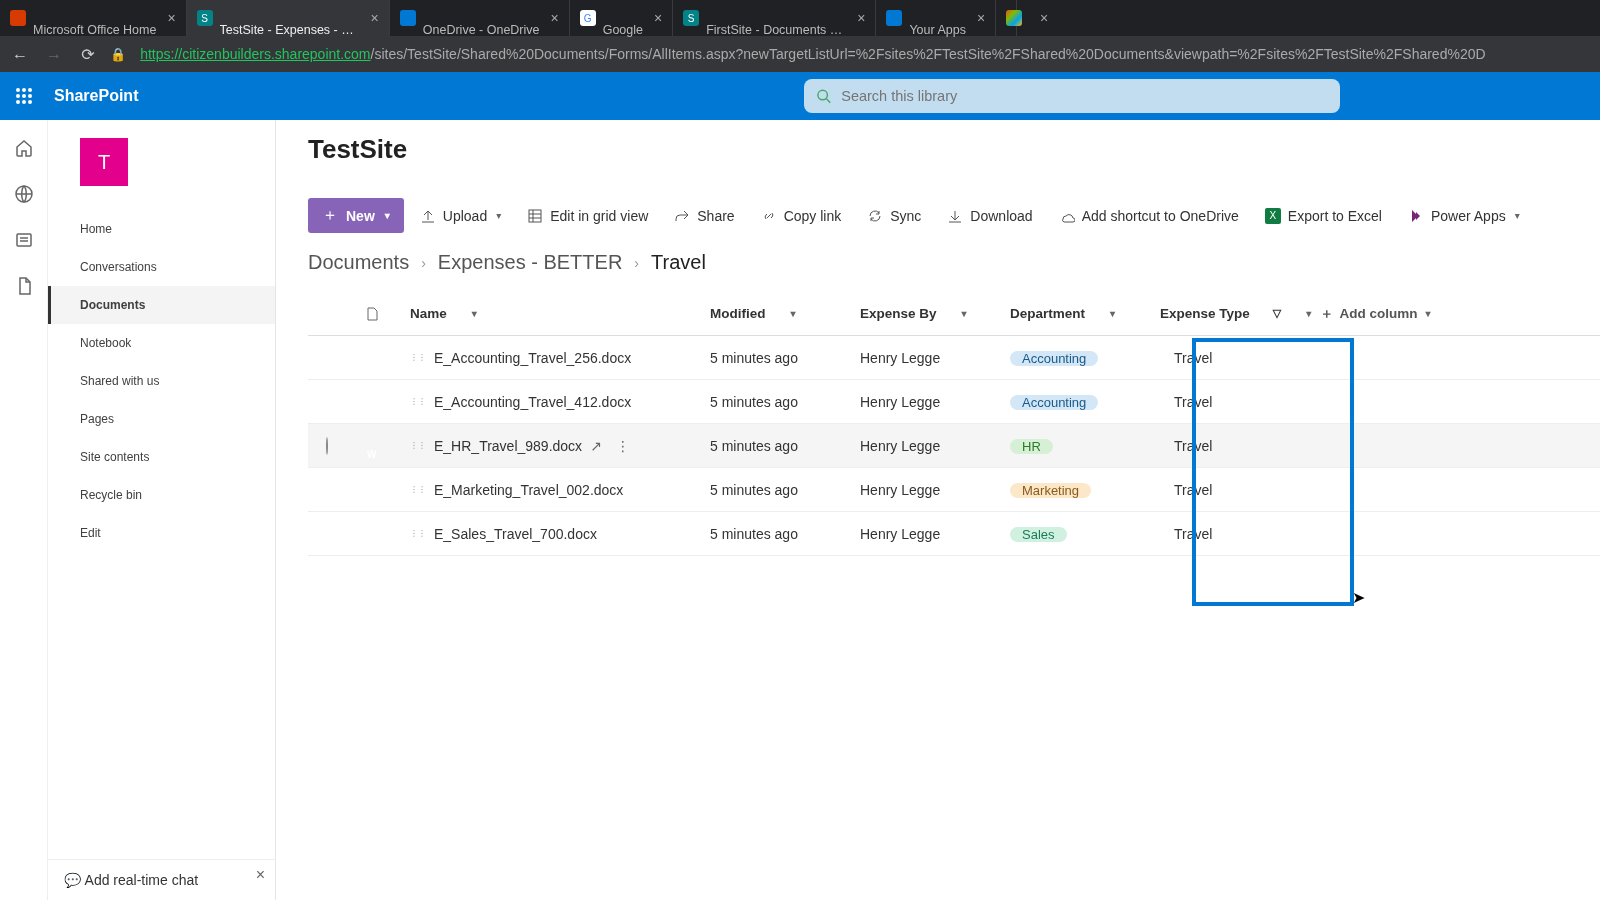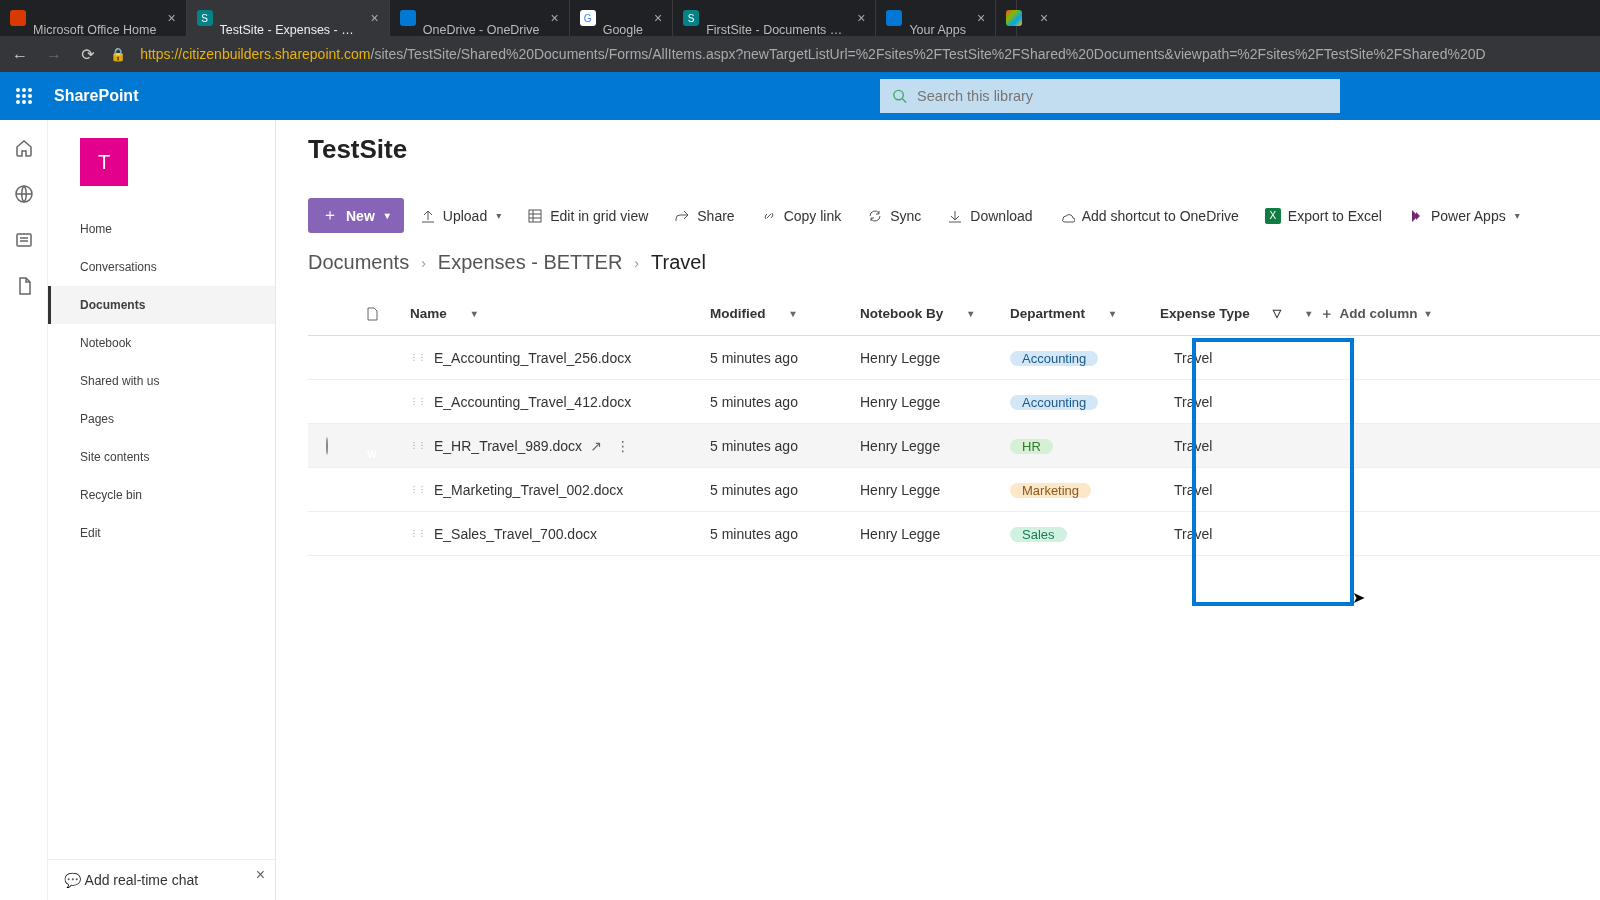--- a/index.html
+++ b/index.html
@@ -11,29 +11,29 @@
 .tab.active { background: #35363a; color: #eee; }
 .tab .favicon { width: 16px; height: 16px; border-radius: 3px; display: flex; align-items: center; justify-content: center; font-size: 10px; color: #fff; flex-shrink: 0; }
 .tab .tab-title { white-space: nowrap; overflow: hidden; text-overflow: ellipsis; max-width: 140px; margin-top: 24px; }
 .tab .tab-close { color: #aaa; font-size: 14px; margin-left: 4px; cursor: pointer; }
 .tab:last-child { flex: 1; justify-content: flex-end; }
 
 .addr-bar { background: #35363a; height: 36px; display: flex; align-items: center; padding: 0 8px; gap: 10px; }
 .addr-bar .nav-btn { color: #ccc; width: 24px; text-align: center; font-size: 16px; cursor: pointer; }
 .addr-bar .lock { color: #ccc; font-size: 13px; margin-right: 4px; }
 .addr-bar .url { color: #aaa; font-size: 14px; white-space: nowrap; overflow: hidden; }
-.addr-bar .url .host { color: #eab308; }
+.addr-bar .url .host { color: #22c55e; text-decoration: underline; }
 
 
 .suite-header { background: #0078d4; height: 48px; display: flex; align-items: center; color: #fff; }
 .waffle { width: 48px; height: 48px; display:flex; align-items:center; justify-content:center; cursor:pointer; }
 .waffle svg { fill: #fff; }
 .suite-title { font-size: 16px; font-weight: 600; margin-left: 6px; }
 .suite-search { margin-left: auto; margin-right: 260px; }
-.search-box { background: #c3ddf0; border-radius: 0; height: 34px; width: 460px; display:flex; align-items:center; padding:0 12px; gap:10px; }
+.search-box { background: #c3ddf0; border-radius: 8px; height: 34px; width: 536px; display:flex; align-items:center; padding:0 12px; gap:10px; }
 .search-box svg { stroke:#4a6; }
 .search-box input { border:none; background:transparent; font-size:14.5px; color:#333; width:100%; outline:none; }
 
 
 .page { display:flex; height: calc(900px - 36px - 36px - 48px); }
 .rail { width:48px; border-right:1px solid #eee; display:flex; flex-direction:column; align-items:center; padding-top:18px; gap:26px; }
 .rail .rail-icon { width:20px; height:20px; display:flex; align-items:center; justify-content:center; cursor:pointer; }
 .rail svg { stroke:#666; fill:none; stroke-width:1.5; }
 
 .leftnav { width:228px; border-right:1px solid #e5e5e5; position:relative; }
@@ -309,21 +309,21 @@
           </span>
         <span class="hcell">
             <span>Name</span>
             <span class="chev">▾</span>
           </span>
         <span class="hcell">
             <span>Modified</span>
             <span class="chev">▾</span>
           </span>
         <span class="hcell">
-            <span>Notebook By</span>
+            <span>Expense By</span>
             <span class="chev">▾</span>
           </span>
         <span class="hcell">
             <span>Department</span>
             <span class="chev">▾</span>
           </span>
         <span class="hcell">
             <span>Expense Type</span> 
             <span class="filter-icon">▽</span>
             <span class="chev">▾</span>

